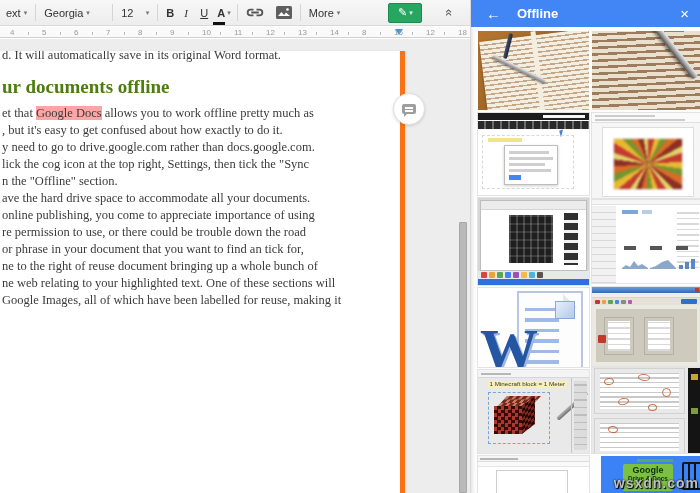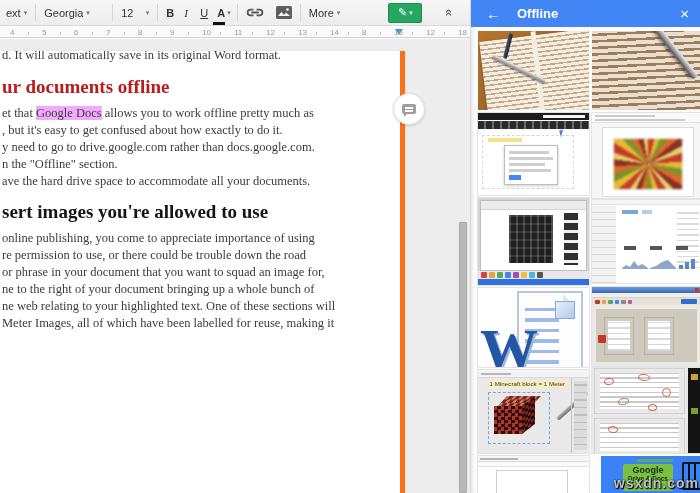--- a/index.html
+++ b/index.html
@@ -35,24 +35,24 @@
   .indent-marker { position:absolute; left:395px; top:2px; width:0; height:0;
     border-left:4px solid transparent; border-right:4px solid transparent; border-top:6px solid #4a90e2; }
 
   .canvas { position:absolute; left:0; top:39px; width:470px; height:454px; background:#ededed; overflow:hidden; }
   .page { position:absolute; left:0; top:12px; width:405px; height:454px; background:#fff;
     border-right:5px solid #f97316; box-shadow:1px 0 2px rgba(0,0,0,.06); overflow:hidden; }
   .doc-text { position:absolute; left:2px; top:-4px; right:4px; white-space:nowrap; overflow:hidden;
     font-family:"Liberation Serif", serif; color:#3b3b3b; }
   .dline.body { height:17px; line-height:17px; font-size:12.5px; }
   .dline.h1 { margin-top:12px; margin-bottom:7px; height:22px; line-height:22px;
-    font-size:19px; font-weight:bold; color:#b91c1c; }
+    font-size:19px; font-weight:bold; color:#4d7c0f; }
   .dline.h2 { margin-top:11px; margin-bottom:7px; height:22px; line-height:22px;
     font-size:19px; font-weight:bold; color:#151515; }
-  .hl { background:#f0abfc; }
+  .hl { background:#fca5a5; }
 
   .comment-bubble { position:absolute; left:393px; top:54px; width:32px; height:32px; border-radius:50%;
     background:#fff; border:1px solid #e0e0e0; box-shadow:0 1px 3px rgba(0,0,0,.15);
     display:flex; align-items:center; justify-content:center; cursor:pointer; }
   .comment-glyph { position:relative; width:14px; height:10px; background:#9e9e9e; border-radius:2px; }
   .comment-glyph:before { content:""; position:absolute; left:3px; top:3px; width:8px; height:1.5px; background:#fff; box-shadow:0 3px 0 #fff; }
   .comment-glyph:after { content:""; position:absolute; left:2px; bottom:-3px;
     border-left:4px solid #9e9e9e; border-bottom:4px solid transparent; }
 
   .doc-scrollbar { position:absolute; left:459px; top:183px; width:8px; height:271px;
@@ -315,29 +315,29 @@
       </div>
 
     <div class="canvas">
       <div class="page">
         <div class="doc-text">
             <div class="dline body">d. It will automatically save in its original Word format.</div>
             <div class="dline h1">ur documents offline</div>
             <div class="dline body"><span>et that </span><span class="hl">Google Docs</span><span> allows you to work offline pretty much as</span></div>
             <div class="dline body">, but it's easy to get confused about how exactly to do it.</div>
             <div class="dline body">y need to go to drive.google.com rather than docs.google.com.</div>
+            <div class="dline body">lick the cog icon at the top right, Settings, then tick the "Sync</div>
             <div class="dline body">n the "Offline" section.</div>
             <div class="dline body">ave the hard drive space to accommodate all your documents.</div>
-            <div class="dline h2">sert images you're allowed to use</div>
             <div class="dline body">online publishing, you come to appreciate importance of using</div>
             <div class="dline body">re permission to use, or there could be trouble down the road</div>
-            <div class="dline body">or phrase in your document that you want to squad an image for,</div>
-            <div class="dline body">ne to the right of your document bringing up a whole bunch of</div>
+            <div class="dline body">or phrase in your document that you want to find an tick for,</div>
+            <div class="dline body">ne to the right of reuse document bringing up a whole bunch of</div>
             <div class="dline body">ne web relating to your highlighted text. One of these sections will</div>
-            <div class="dline body">Meter Images, all of which have been labelled for reuse, making it</div>
+            <div class="dline body">Google Images, all of which have been labelled for reuse, making it</div>
           </div>
       </div>
       <div class="comment-bubble">
         <div class="comment-glyph"></div>
       </div>
       <div class="doc-scrollbar"></div>
     </div>
   </div>
 
   <div class="panel">

